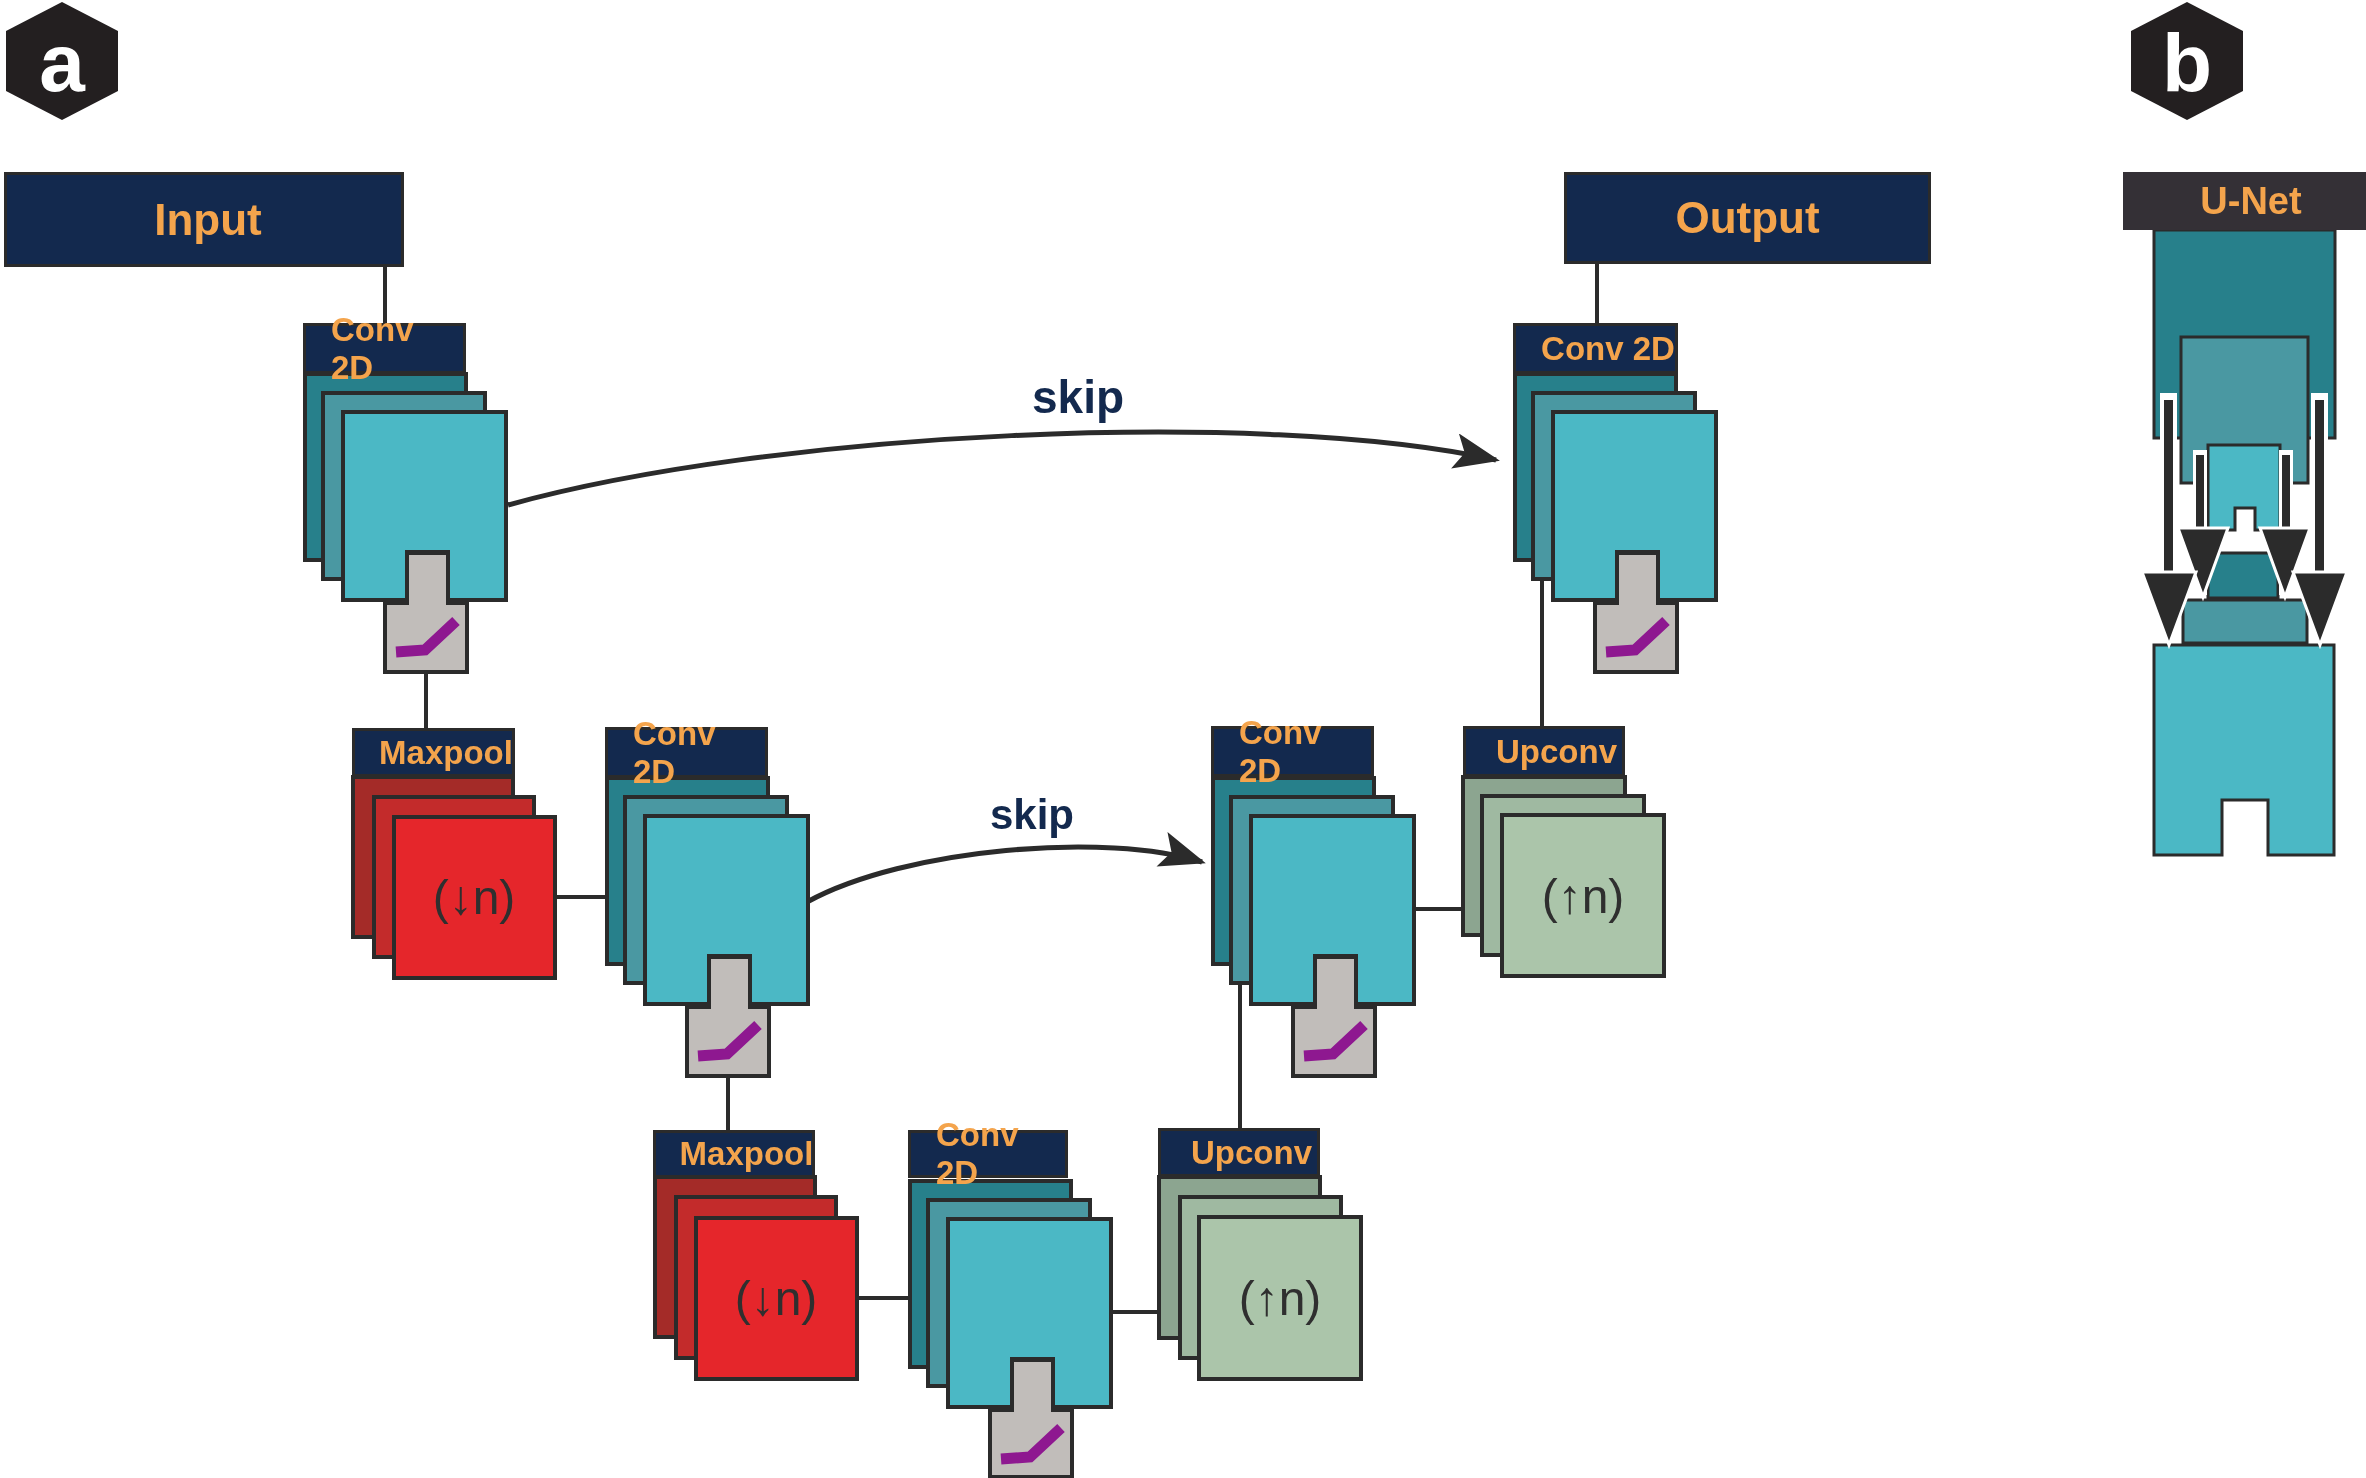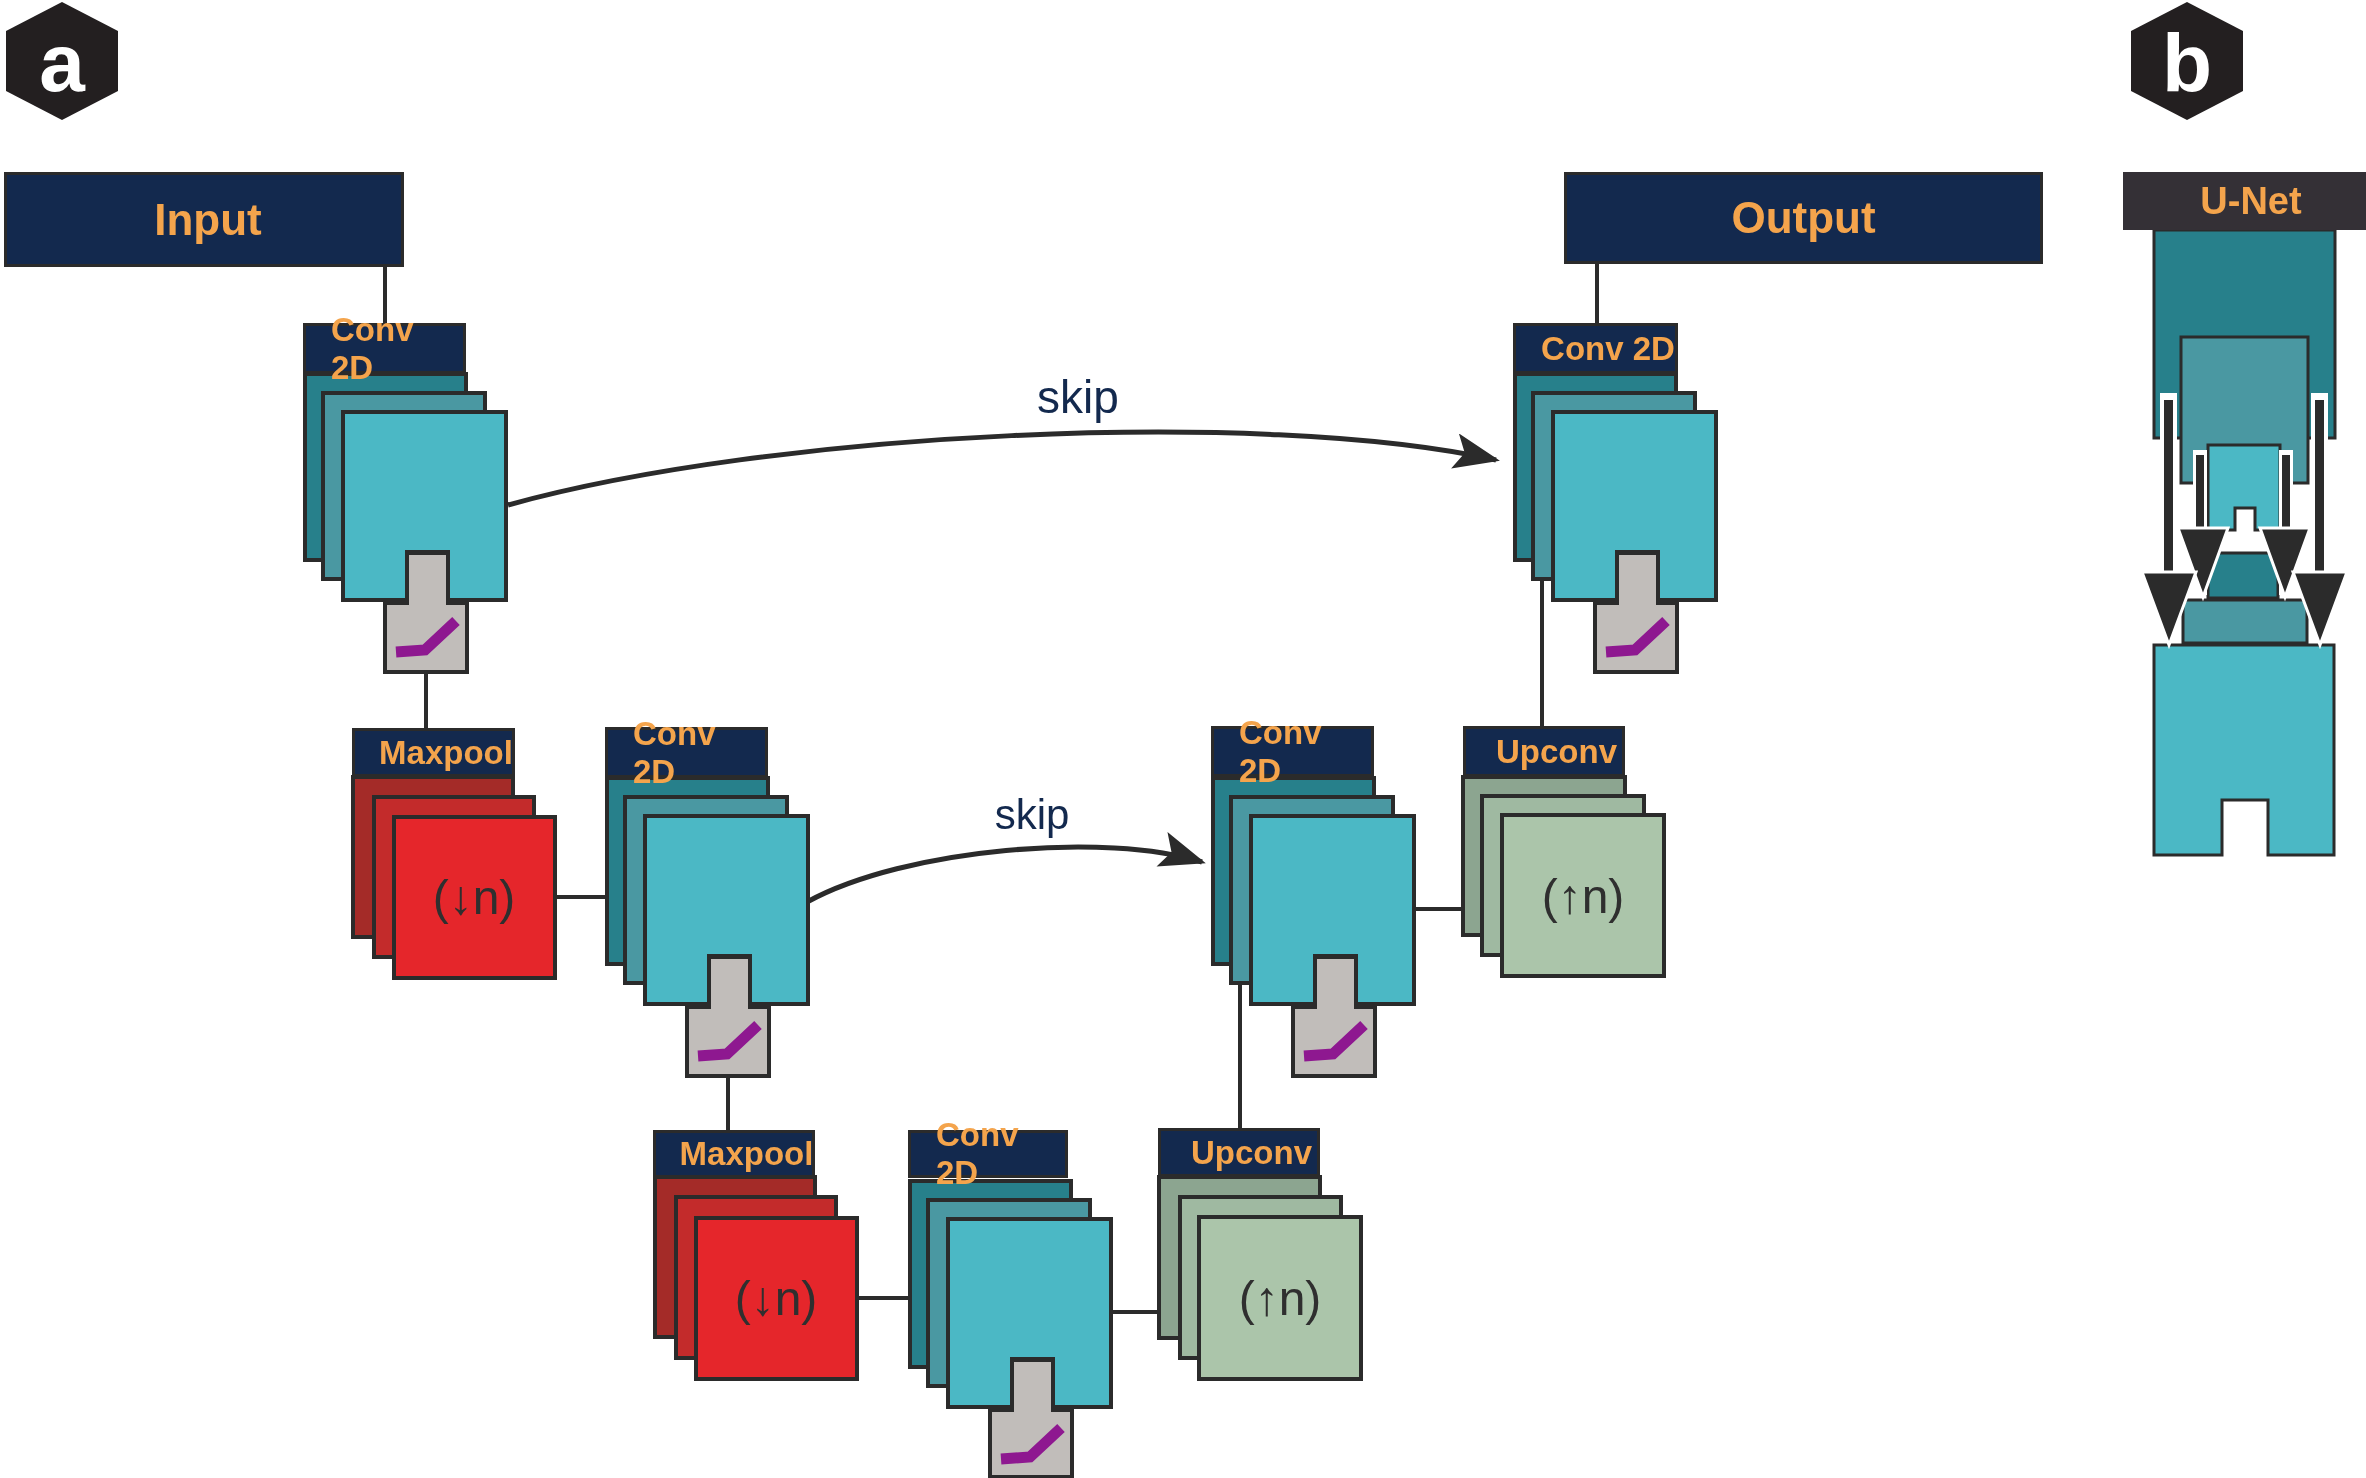--- a/index.html
+++ b/index.html
@@ -7,21 +7,21 @@
           font-family:"Liberation Sans", sans-serif;}
   #scene{position:absolute;left:0;top:0;}
   .abs{position:absolute;box-sizing:border-box;}
   .hdr{display:flex;align-items:center;justify-content:center;
        font-weight:bold;border:3px solid #2b2b2b;padding-left:25px;}
   .iobox{display:flex;align-items:center;justify-content:center;
        font-weight:bold;border:3px solid #2b2b2b;font-size:44px;}
   .blockhdr{font-size:33px;}
   .valtxt{position:absolute;transform:translate(-50%,-50%);font-size:48px;font-weight:400;
           white-space:nowrap;}
-  .skiplbl{position:absolute;transform:translate(-50%,-50%);font-weight:normal;white-space:nowrap;}
+  .skiplbl{position:absolute;transform:translate(-50%,-50%);font-weight:bold;white-space:nowrap;}
   .badge{position:absolute;transform:translate(-50%,-50%);color:#ffffff;font-weight:bold;
          font-size:82px;}
   .unetbar{display:flex;align-items:center;justify-content:center;font-weight:bold;font-size:38px;}
 </style>
 </head>
 <body>
 
 <div id="canvas">
 
 <svg id="scene" width="2366" height="1478" viewBox="0 0 2366 1478">
@@ -139,21 +139,21 @@
       <polygon points="2142,572 2196,572 2169,645" stroke="#ffffff" stroke-width="3" fill="#2b2b2b"></polygon>
       <polygon points="2293,572 2347,572 2320,645" stroke="#ffffff" stroke-width="3" fill="#2b2b2b"></polygon>
     </g>
   </g>
 </svg>
 
 <div class="badge" style="left:62px;top:63px;">a</div>
 <div class="badge" style="left:2187px;top:63px;">b</div>
 
 <div class="abs iobox" style="left: 4px; top: 172px; width: 400px; height: 95px; background-color: rgb(19, 41, 78); color: rgb(244, 164, 76); padding-left: 8px;">Input</div>
-<div class="abs iobox" style="left: 1564px; top: 172px; width: 479px; height: 92px; background-color: rgb(19, 41, 78); color: rgb(244, 164, 76);">Output</div>
+<div class="abs iobox" style="left: 1564px; top: 172px; width: 367px; height: 92px; background-color: rgb(19, 41, 78); color: rgb(244, 164, 76);">Output</div>
 
 <div class="abs hdr blockhdr" style="left: 303px; top: 323px; width: 163px; height: 51px; background-color: rgb(19, 41, 78); color: rgb(244, 164, 76);">Conv 2D</div>
 <div class="abs hdr blockhdr" style="left: 1513px; top: 323px; width: 165px; height: 51px; background-color: rgb(19, 41, 78); color: rgb(244, 164, 76);">Conv 2D</div>
 <div class="abs hdr blockhdr" style="left: 352px; top: 728px; width: 163px; height: 49px; background-color: rgb(19, 41, 78); color: rgb(244, 164, 76);">Maxpool</div>
 <div class="abs hdr blockhdr" style="left: 605px; top: 727px; width: 163px; height: 51px; background-color: rgb(19, 41, 78); color: rgb(244, 164, 76);">Conv 2D</div>
 <div class="abs hdr blockhdr" style="left: 1211px; top: 726px; width: 163px; height: 51px; background-color: rgb(19, 41, 78); color: rgb(244, 164, 76);">Conv 2D</div>
 <div class="abs hdr blockhdr" style="left: 1463px; top: 726px; width: 162px; height: 51px; background-color: rgb(19, 41, 78); color: rgb(244, 164, 76);">Upconv</div>
 <div class="abs hdr blockhdr" style="left: 653px; top: 1130px; width: 162px; height: 48px; background-color: rgb(19, 41, 78); color: rgb(244, 164, 76);">Maxpool</div>
 <div class="abs hdr blockhdr" style="left: 908px; top: 1130px; width: 160px; height: 48px; background-color: rgb(19, 41, 78); color: rgb(244, 164, 76);">Conv 2D</div>
 <div class="abs hdr blockhdr" style="left: 1158px; top: 1128px; width: 162px; height: 49px; background-color: rgb(19, 41, 78); color: rgb(244, 164, 76);">Upconv</div>

